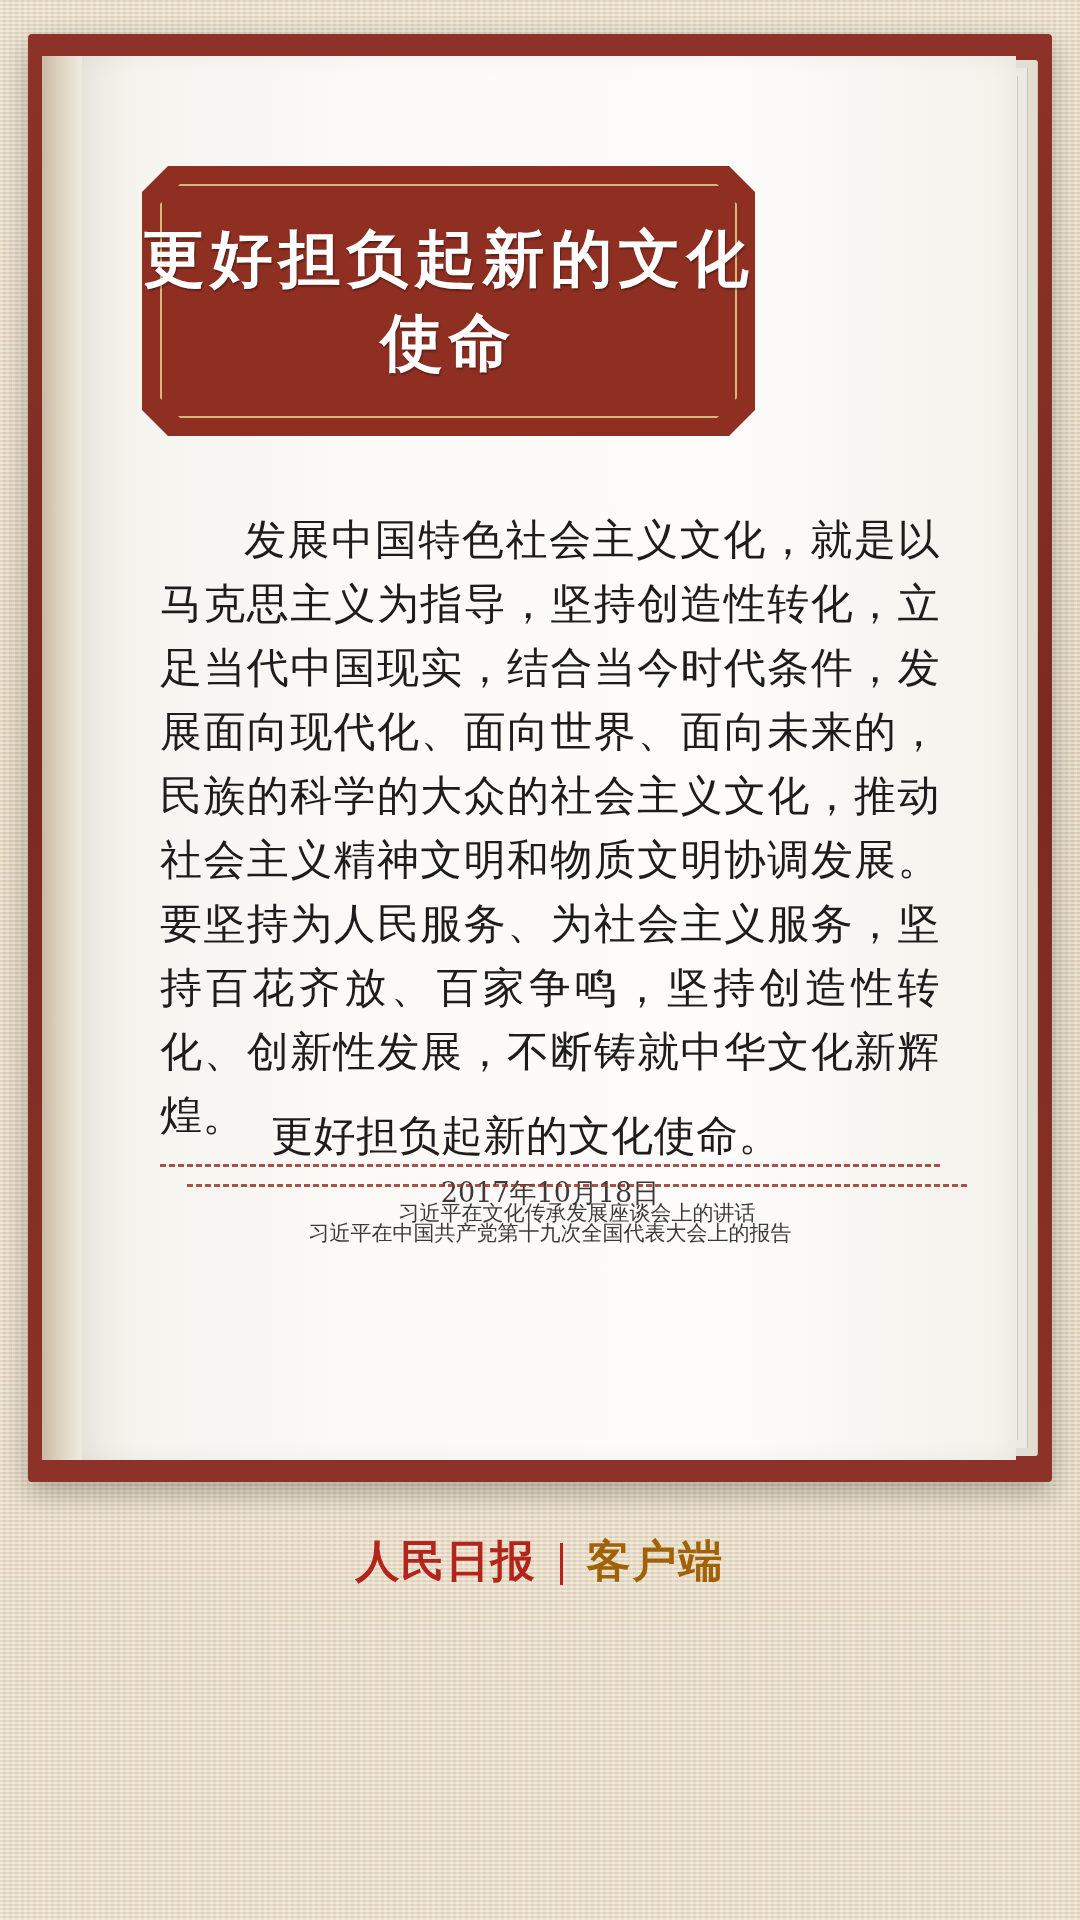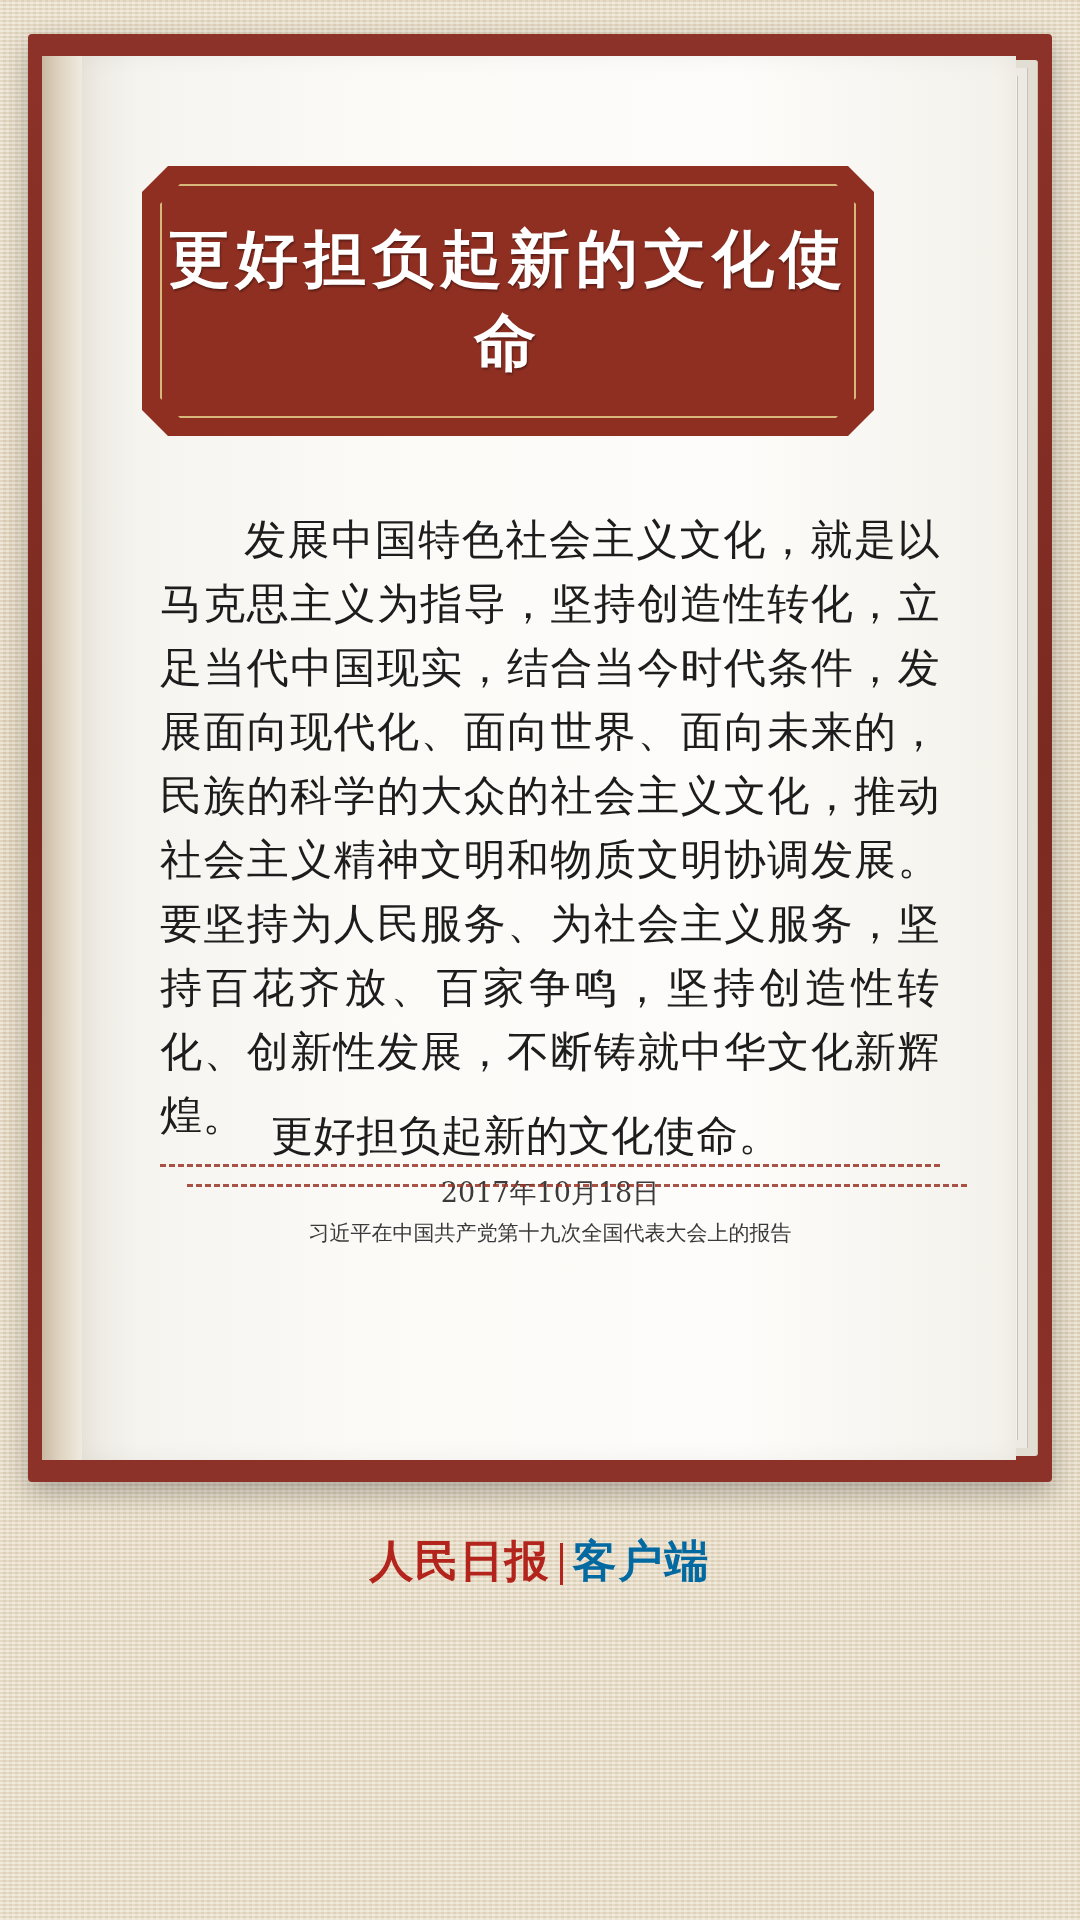--- a/index.html
+++ b/index.html
@@ -65,21 +65,21 @@
     height: 1404px;
     background: linear-gradient(90deg, #ebe8e0 0%, #f6f4ef 6%, #fbfaf7 30%, #fdfcfa 70%, #f3f1ea 100%);
     box-shadow: inset 0 0 24px rgba(0,0,0,0.05);
   }
 
   
   .plaque-wrap {
     position: absolute;
     left: 60px;
     top: 110px;
-    width: 732px;
+    width: 613px;
     height: 270px;
     text-decoration: underline;
   }
   .plaque-outer {
     position: absolute;
     inset: 0;
     background: #8f2f22;
     border-radius: 10px;
     
     clip-path: polygon(
@@ -146,21 +146,21 @@
   
   .footer {
     position: absolute;
     left: 0;
     right: 0;
     top: 1516px;
     height: 90px;
     display: flex;
     align-items: center;
     justify-content: center;
-    gap: 0px;
+    gap: 14px;
   }
   .logo-mark {
     font-family: "DejaVu Serif", "Liberation Serif", serif;
     font-size: 44px;
     font-weight: 700;
     color: #b3251c;
     letter-spacing: 1px;
   }
   .logo-divider {
     display: inline-block;
@@ -168,21 +168,21 @@
     height: 42px;
     background: #b3251c;
     margin: 0 10px;
     position: relative;
     top: 3px;
   }
   .logo-text {
     font-family: "DejaVu Serif", "Liberation Serif", serif;
     font-size: 44px;
     font-weight: 700;
-    color: #0369a1;
+    color: #a16207;
     letter-spacing: 2px;
   }
 </style>
 </head>
 <body>
 
 <div class="page-bg"></div>
 
 <div class="book">
   <div class="page-edge edge1"></div>
@@ -208,20 +208,21 @@
         <div class="attr-src">习近平在中国共产党第十九次全国代表大会上的报告</div>
       </div>
     </div>
 
     <div class="quote" id="quote-2">
       <div class="quote-body">
         <span class="indent">更好担负起新的文化使命。</span>
       </div>
       <div class="dashed-rule"></div>
       <div class="attribution">
+        <div class="attr-src">习近平在文化传承发展座谈会上的讲话</div>
       </div>
     </div>
 
   </div>
 </div>
 
 <div class="footer">
   <span class="logo-mark">人民日报</span>
   <span class="logo-divider"></span>
   <span class="logo-text">客户端</span>

